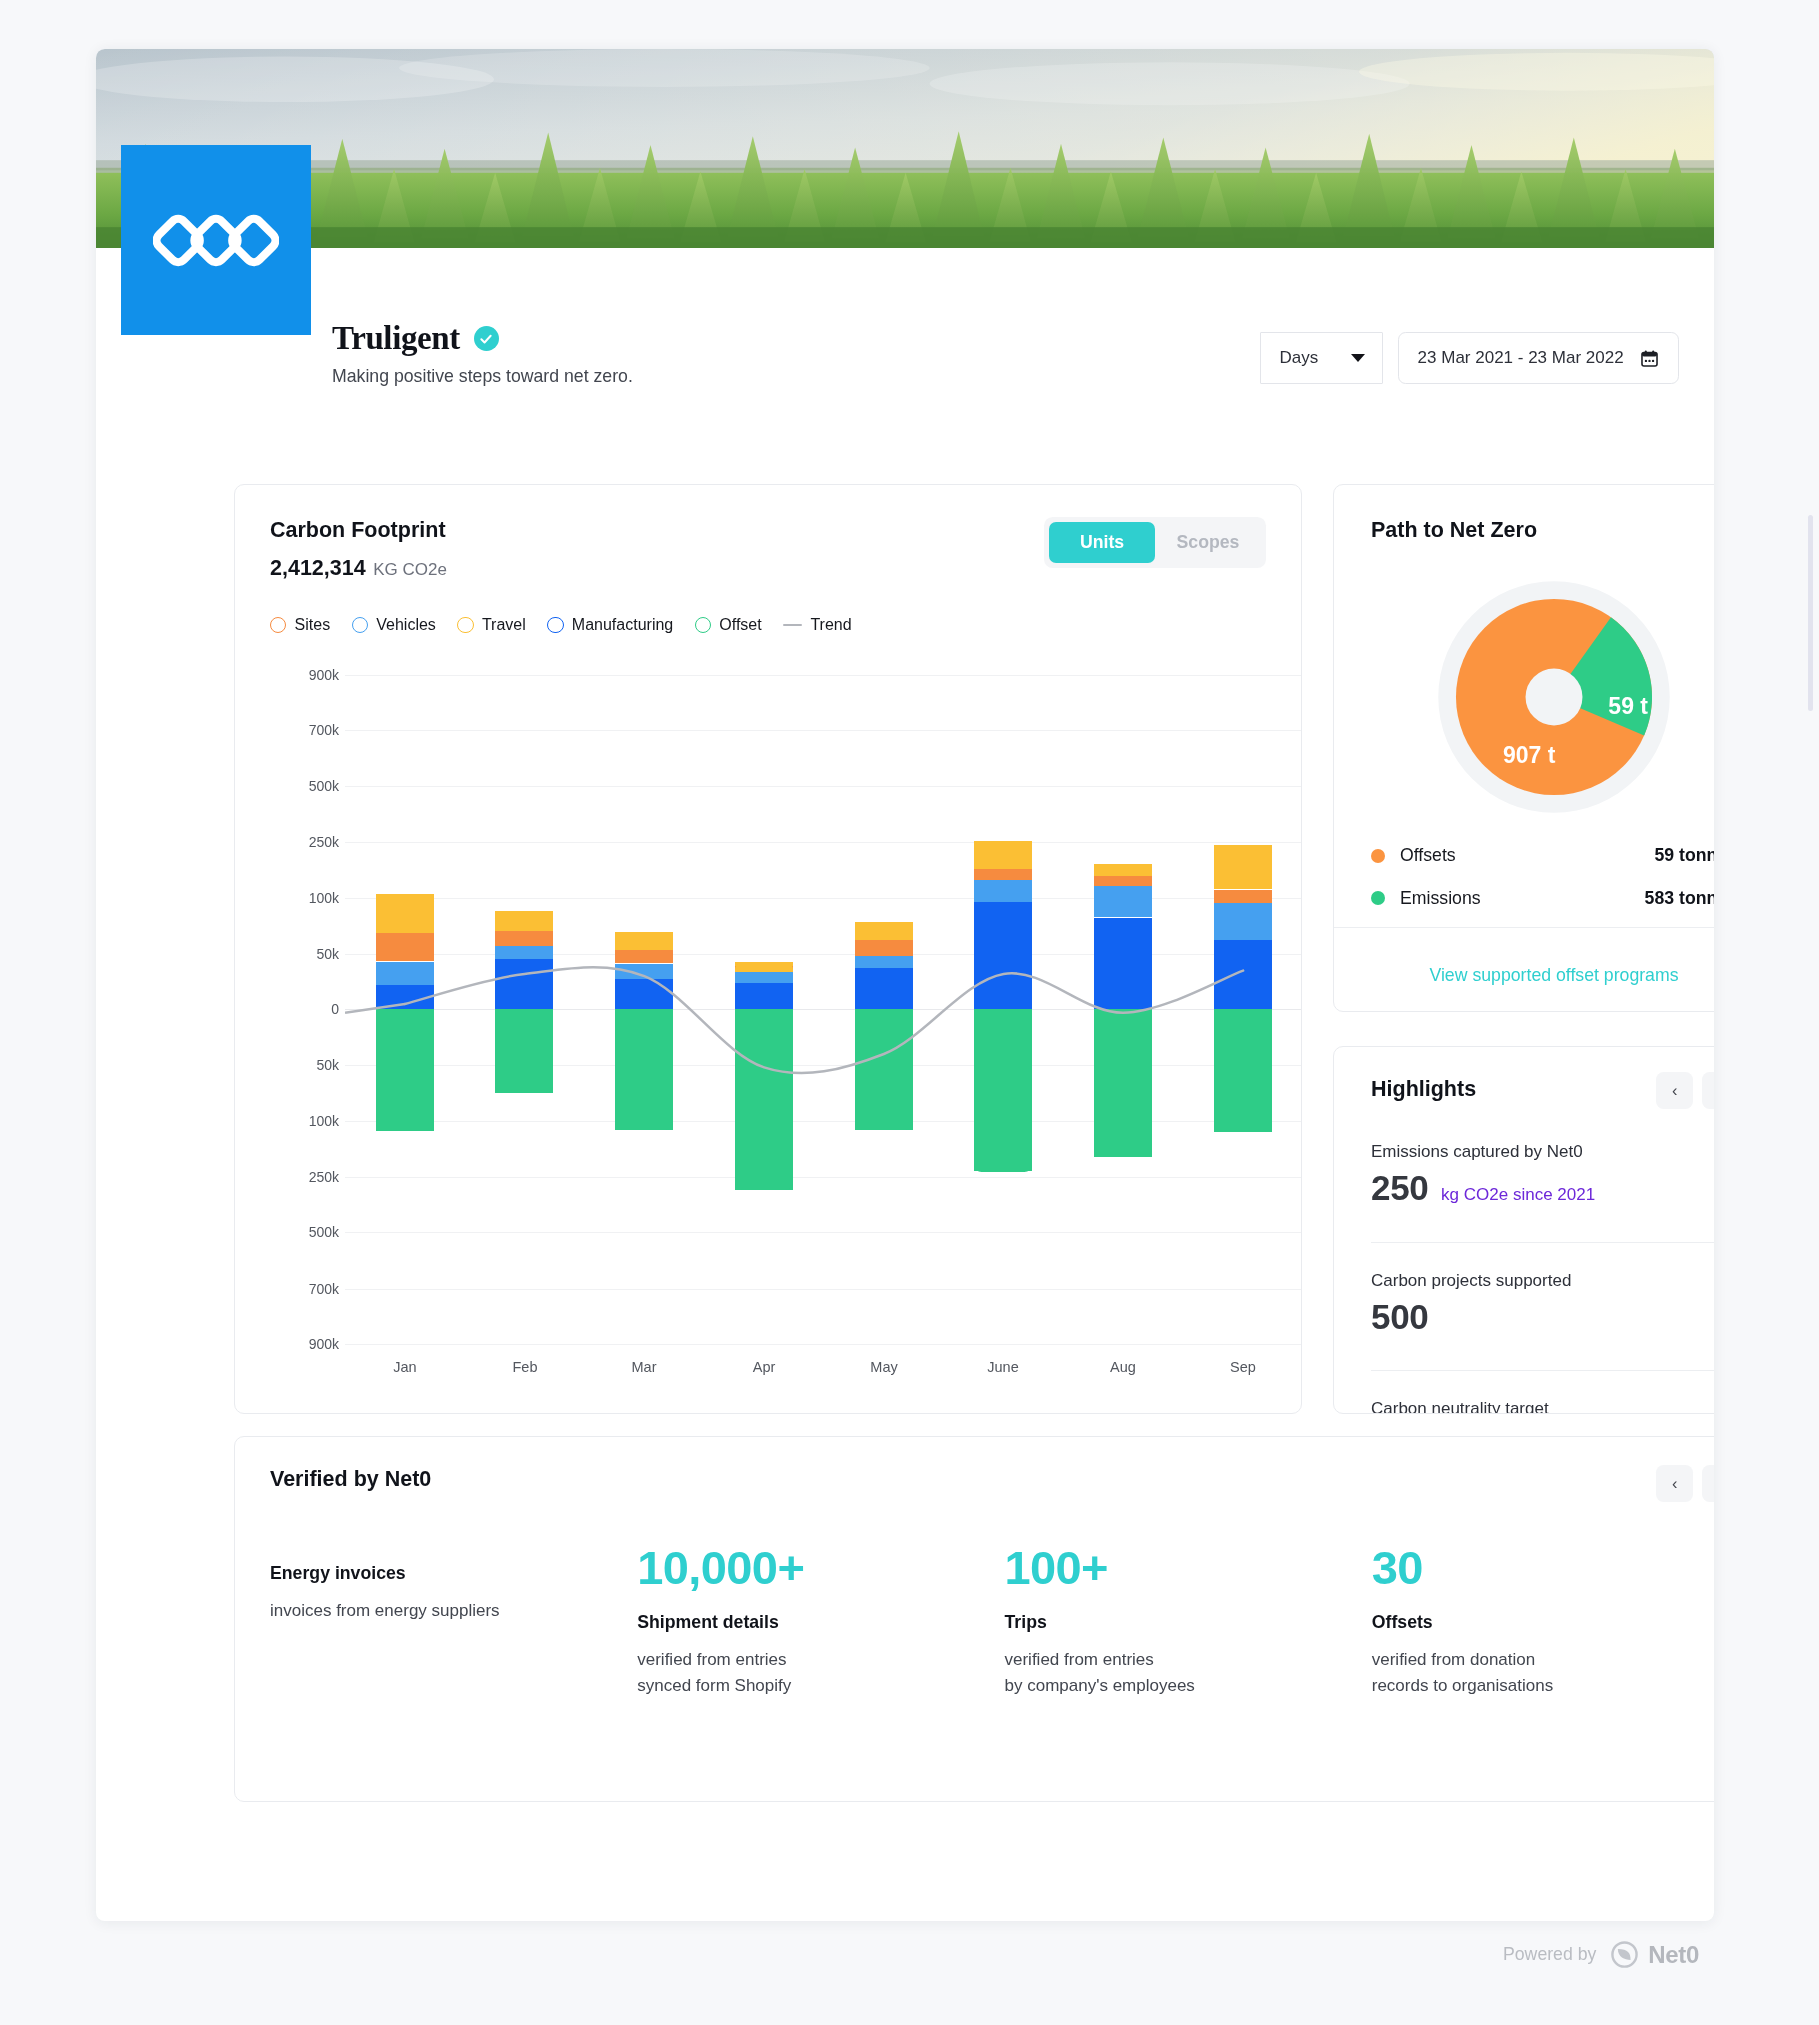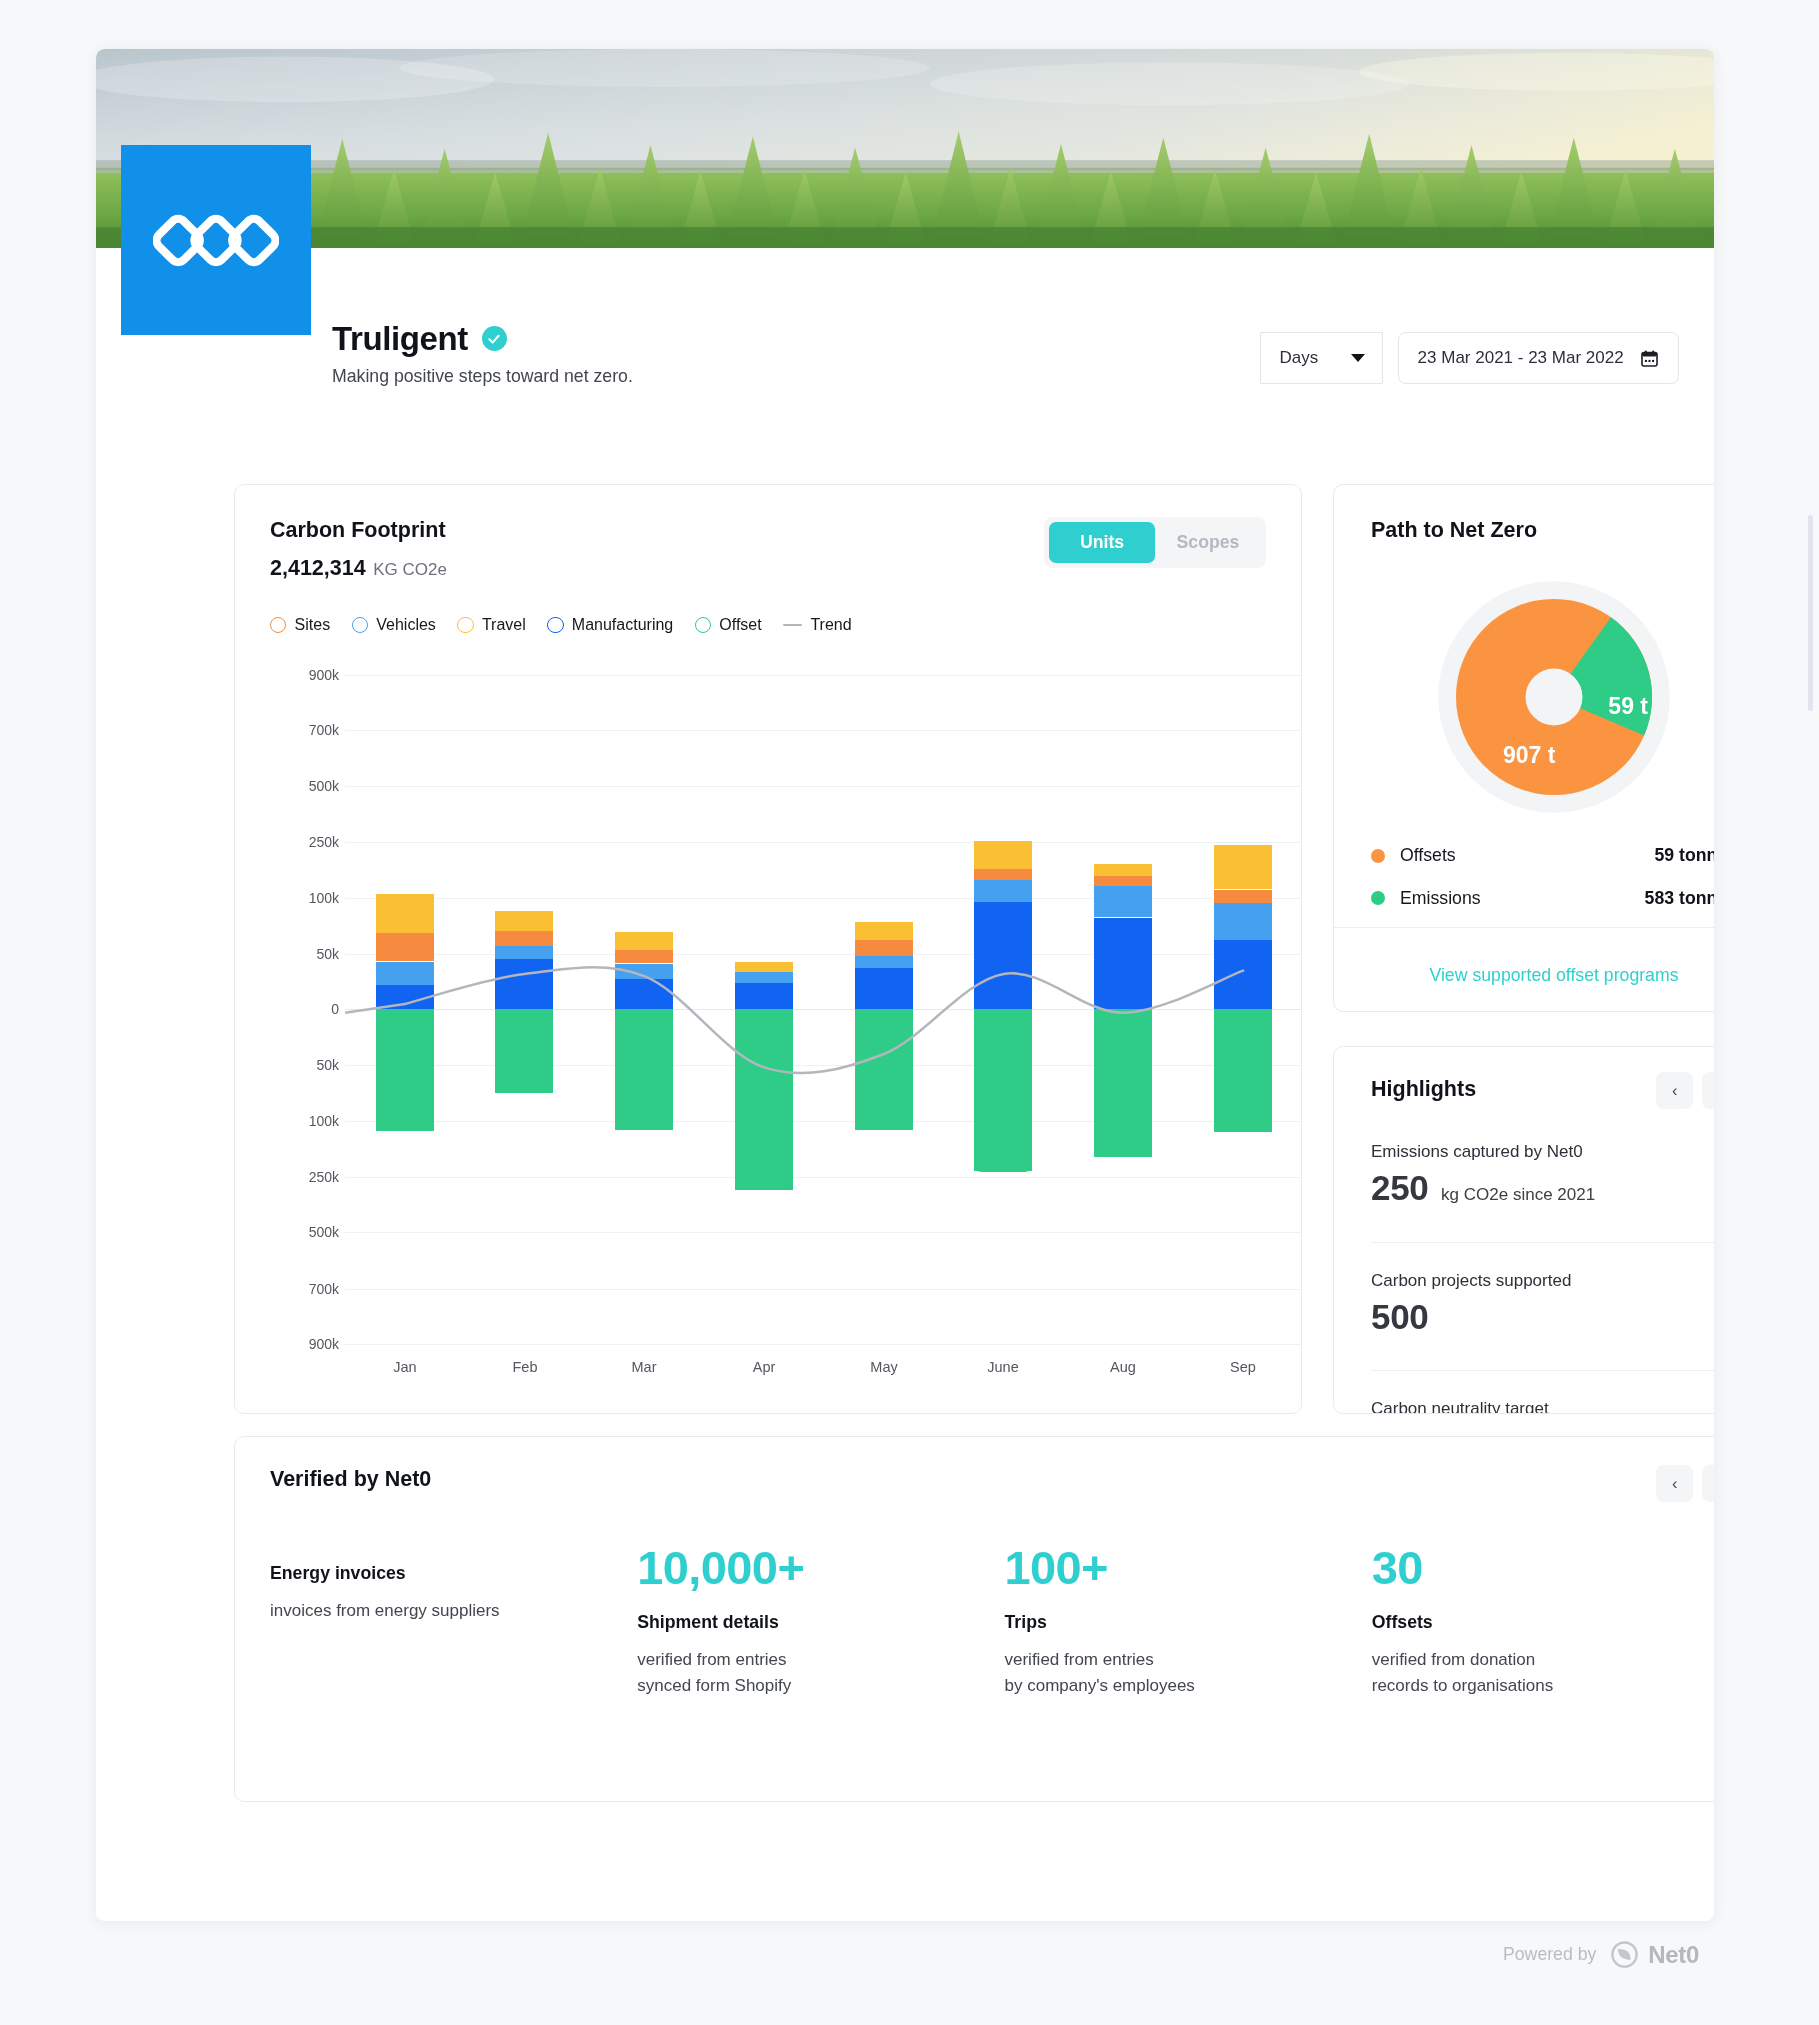--- a/index.html
+++ b/index.html
@@ -48,20 +48,21 @@
 
   
   .company-block {
     position: absolute;
     left: 236px; top: 273px;
   }
   .company-name-row { display: flex; align-items: center; gap: 14px; }
   .company-name {
     font-size: 33px; font-weight: 700; color: #10131a; letter-spacing: -0.4px;
     line-height: 1;
+    font-family: Liberation Serif, serif;
   }
   .verified-badge {
     width: 25px; height: 25px; border-radius: 50%;
     background: #2fcfcf;
     display: flex; align-items: center; justify-content: center;
     flex: none;
   }
   .verified-badge svg { width: 14px; height: 14px; display:block; }
   .company-tagline {
     margin-top: 11.4px;
@@ -209,21 +210,21 @@
   .navbtns { position: absolute; right: 35px; top: 25px; display: flex; gap: 8.8px; }
   .navbtn {
     width: 37px; height: 37px; border-radius: 7.6px; background: #f4f5f7;
     display: flex; align-items: center; justify-content: center;
     font-size: 16.4px; color: #44474f;
   }
   .hl-item { position: absolute; left: 37px; right: 37px; }
   .hl-label { font-size: 17px; color: #2d3039; }
   .hl-value-row { display: flex; align-items: baseline; gap: 12.6px; margin-top: 6.3px; }
   .hl-value { font-size: 35px; font-weight: 700; color: #35383f; letter-spacing: -0.3px; }
-  .hl-suffix { font-size: 17px; color: #404040; }
+  .hl-suffix { font-size: 17px; color: #6d28d9; }
   .hl-sep { position: absolute; left: 37px; right: 37px; height: 0.9px; background: #eceef1; }
 
   
   #verified-card {
     left: 138px; top: 1387px;
     width: 1541px; height: 366px;
   }
   .vf-title { position: absolute; left: 35px; top: 30px; font-size: 21.5px; font-weight: 700; color: #10131a; }
   .vf-nav { position: absolute; right: 35px; top: 28px; display: flex; gap: 8.8px; }
   .vf-grid { position: absolute; left: 35px; top: 106px; right: 35px; display: flex; }

